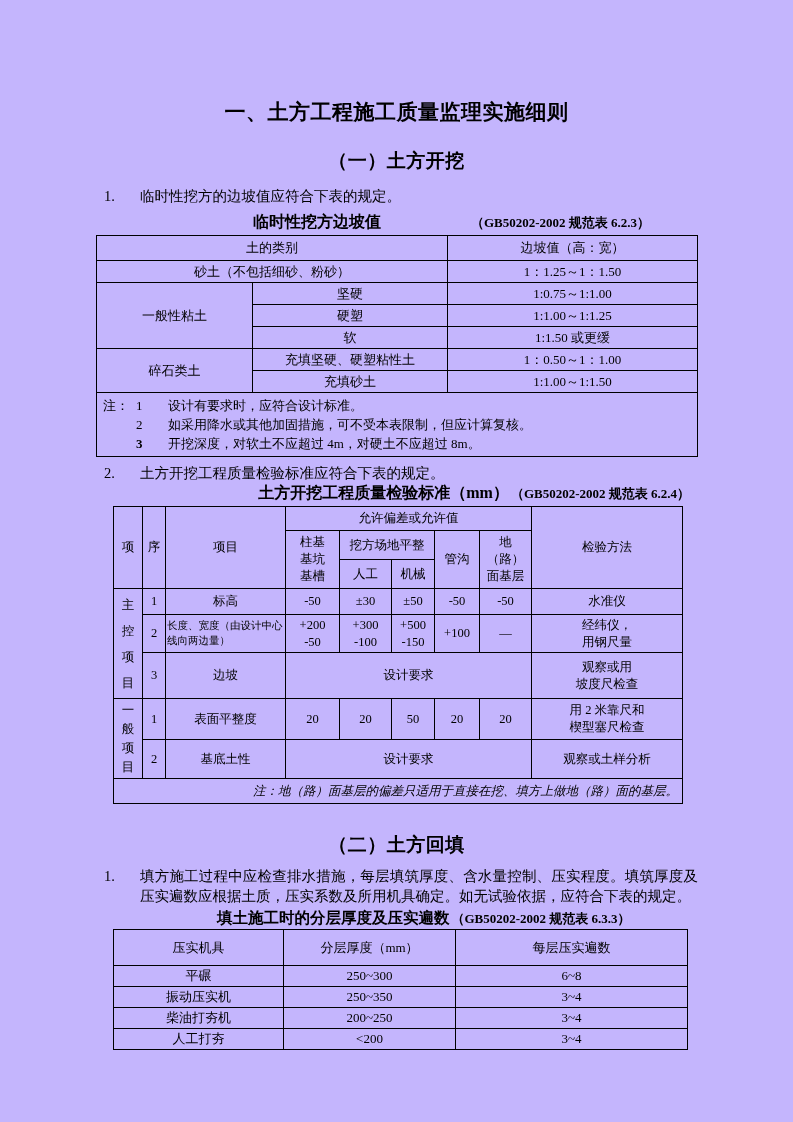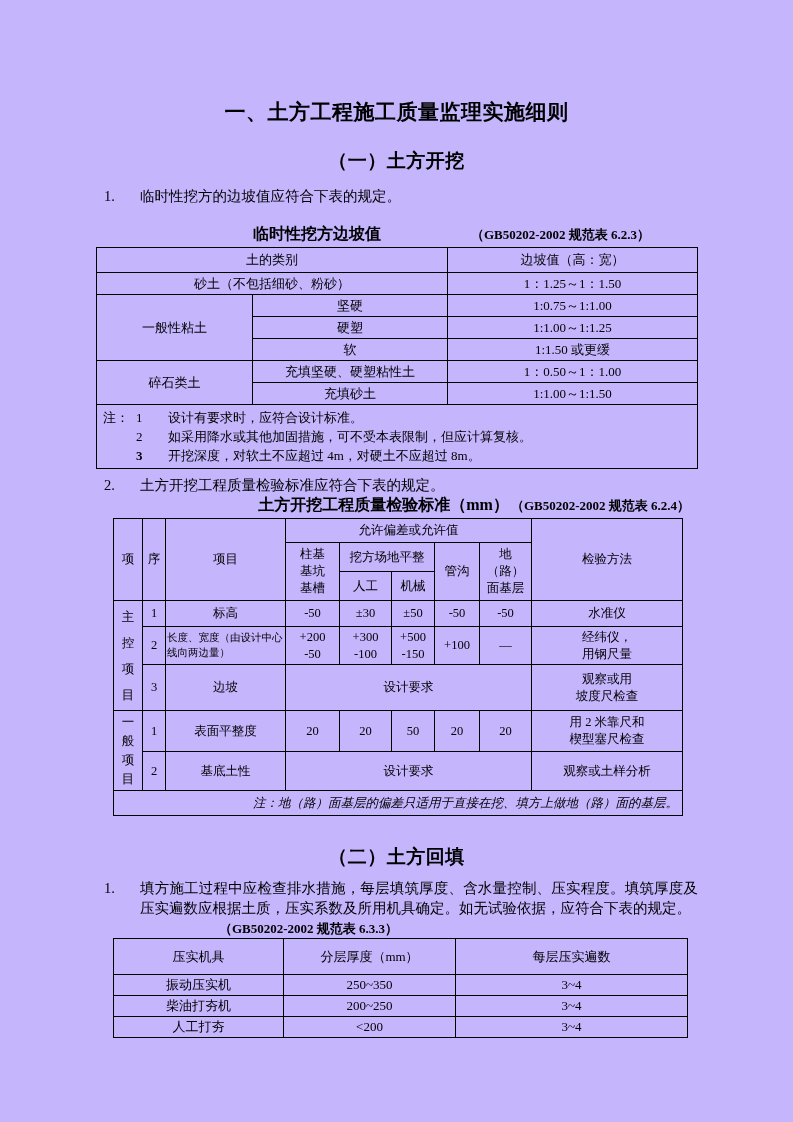--- a/index.html
+++ b/index.html
@@ -23,21 +23,21 @@
 
   .item { display:flex; margin-left:104px; margin-right:95px; font-size:14.5px; line-height:20px; margin-top:12px; }
   .item .num { width:36px; flex:0 0 36px; }
   .item .txt { flex:1; text-align:justify; }
   #item-1-2 { margin-top:6px; }
   #s2-para { margin-top:8px; }
 
   .caption { display:flex; align-items:baseline; }
   .cap-main { font-weight:bold; font-size:16px; white-space:nowrap; }
   .cap-ref  { font-weight:bold; font-size:13px; white-space:nowrap;text-align:center; }
-  #cap-1 { margin-left:96px; margin-top:18px; }
+  #cap-1 { margin-left:96px; margin-top:6px; }
   #cap-1 .cap-main { margin-left:157px; }
   #cap-1 .cap-ref  { margin-left:90px; }
   #cap-2 { justify-content:flex-end; margin-right:103px; margin-top:0px;margin-left:40px; }
   #cap-2 .cap-ref { margin-left:2px; }
   #cap-3 { margin-left:217px; margin-top:2px; }
   #cap-3 .cap-main { font-size:15.5px; }
   #cap-3 .cap-ref  { margin-left:2px; }
 
   table { border-collapse:collapse; table-layout:fixed; }
   td {
@@ -253,36 +253,42 @@
     </table>
 
   <div class="sec-heading" id="sec2-heading">（二）土方回填</div>
 
   <div class="item" id="s2-para">
     <span class="num">1.</span>
     <span class="txt">填方施工过程中应检查排水措施，每层填筑厚度、含水量控制、压实程度。填筑厚度及压实遍数应根据土质，压实系数及所用机具确定。如无试验依据，应符合下表的规定。</span>
   </div>
 
   <div class="caption" id="cap-3">
+    <span class="cap-main">填土施工时的分层厚度及压实遍数</span>
     <span class="cap-ref">（GB50202-2002 规范表 6.3.3）</span>
   </div>
 
   <table id="table-3">
     <colgroup>
         <col style="width:170px">
         <col style="width:172px">
         <col style="width:232px">
       </colgroup>
     <tbody>
         <tr class="hdr">
       <td>压实机具</td>
       <td>分层厚度（mm）</td>
       <td>每层压实遍数</td>
     </tr>
     <tr>
+      <td>平碾</td>
+      <td>250~300</td>
+      <td>6~8</td>
+    </tr>
+    <tr>
       <td>振动压实机</td>
       <td>250~350</td>
       <td>3~4</td>
     </tr>
     <tr>
       <td>柴油打夯机</td>
       <td>200~250</td>
       <td>3~4</td>
     </tr>
     <tr>

